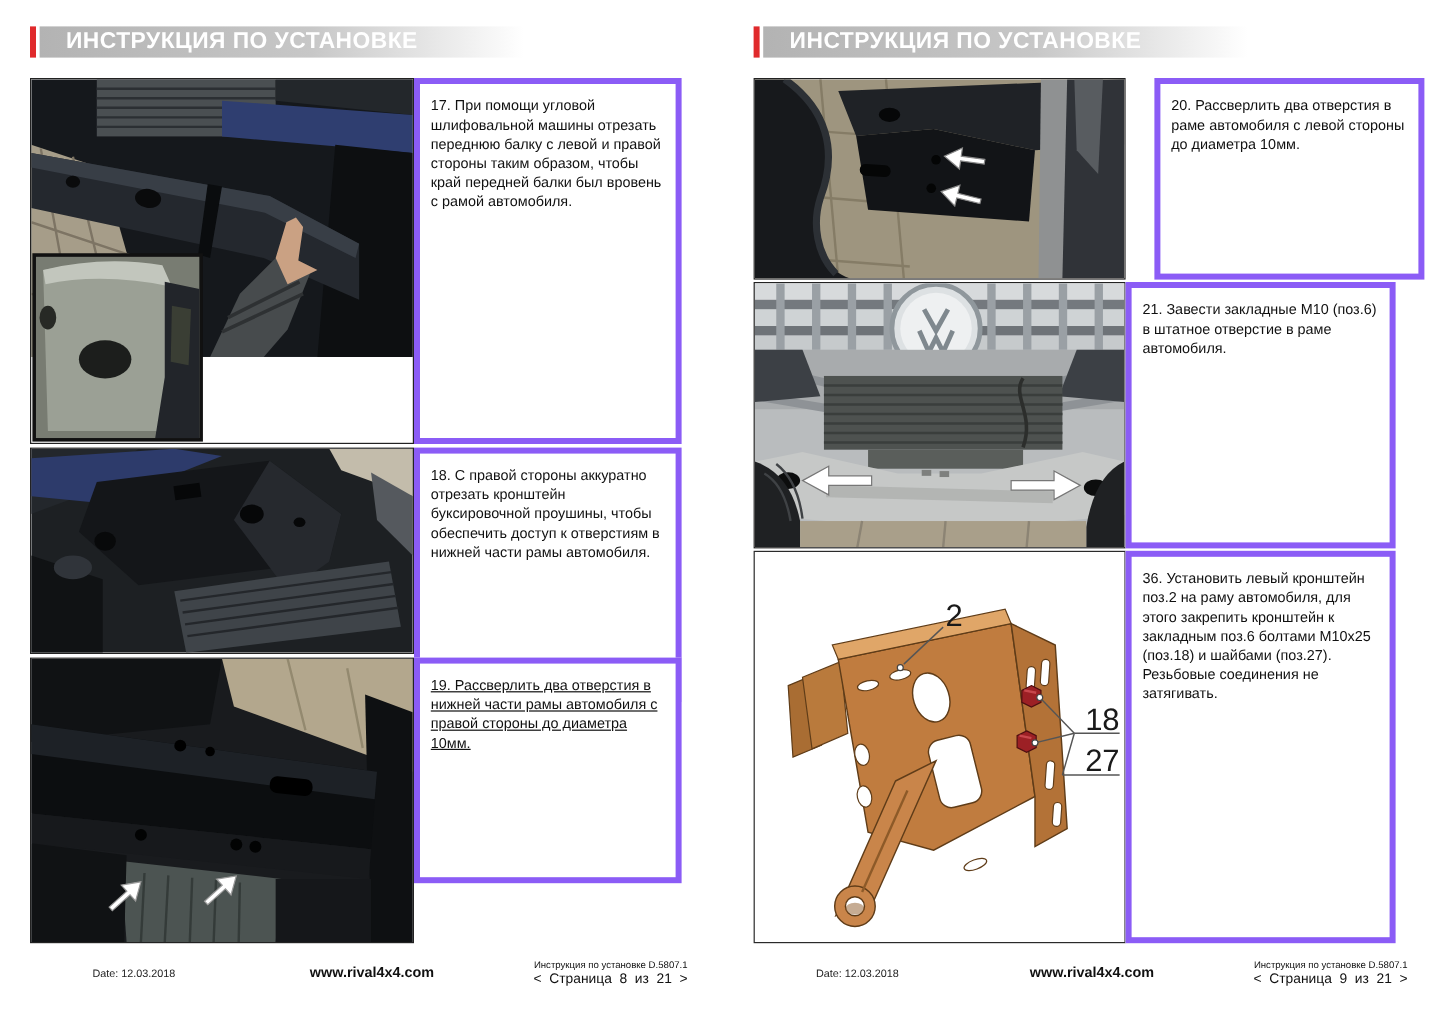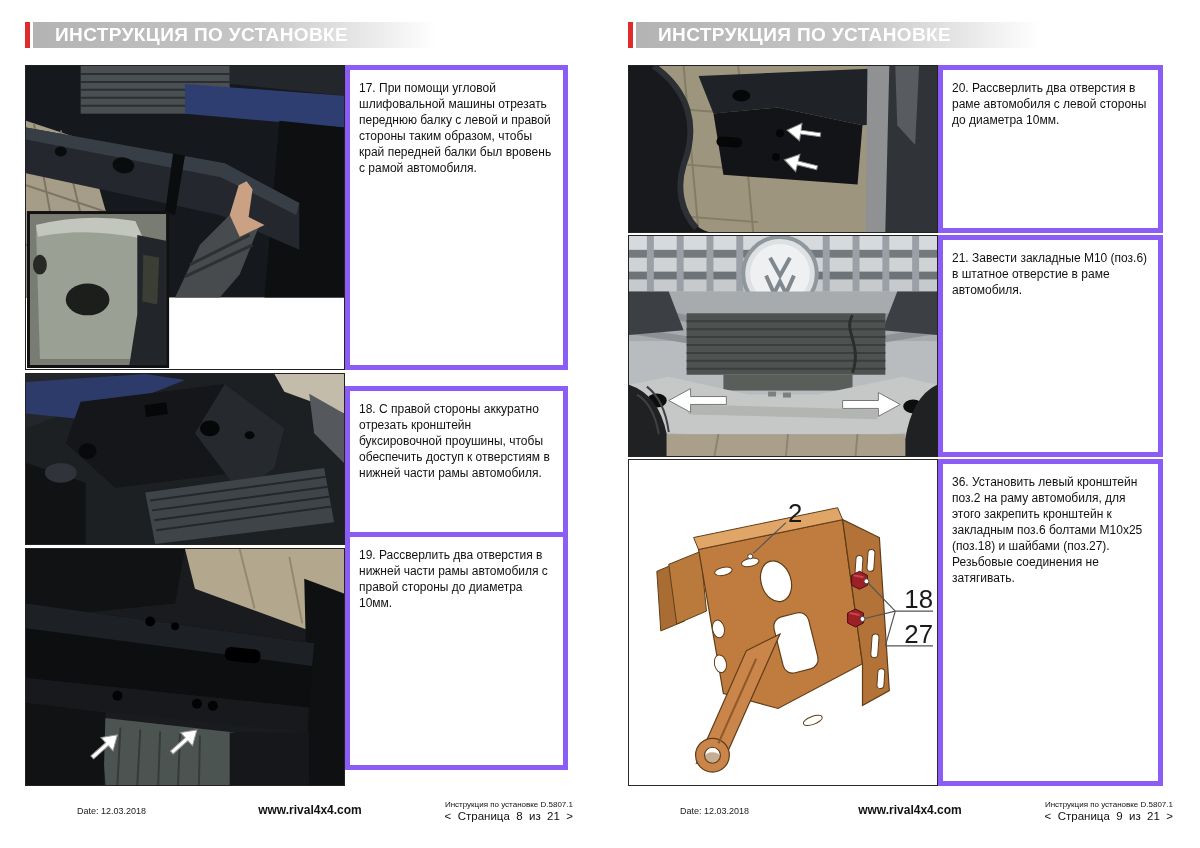--- a/index.html
+++ b/index.html
@@ -90,21 +90,21 @@
     <g stroke="#24272b" stroke-width="2">
       <line x1="125" y1="128" x2="302" y2="104"></line>
         <line x1="127" y1="138" x2="304" y2="114"></line>
       <line x1="129" y1="148" x2="306" y2="124"></line>
         <line x1="131" y1="158" x2="308" y2="134"></line>
     </g>
     <polygon points="0,90 60,110 60,172 0,172" fill="#101214"></polygon>
     <ellipse cx="35" cy="100" rx="16" ry="10" fill="#30343a"></ellipse>
   </svg>
 </div>
-<div class="cell textcell" style="left:345px; top:386px; width:223px; height:212px;">
+<div class="cell textcell" style="left:345px; top:373px; width:223px; height:212px;">
   <span>18. С правой стороны аккуратно отрезать кронштейн  буксировочной проушины, чтобы обеспечить доступ к отверстиям в нижней части рамы автомобиля.</span>
 </div>
 
 <div class="cell photocell" style="left:25px; top:548px; width:320px; height:238px;">
   <svg viewBox="0 0 320 238" preserveAspectRatio="none">
     <rect width="320" height="238" fill="#191b1e"></rect>
     <polygon points="160,0 320,0 320,95 170,40" fill="#b3a78d"></polygon>
     <path d="M215,0 L230,60 M265,8 L278,75" stroke="#93896f" stroke-width="2"></path>
     <polygon points="0,0 160,0 150,55 0,70" fill="#101214"></polygon>
     <polygon points="280,30 320,45 320,238 285,238" fill="#0e1012"></polygon>
@@ -126,21 +126,21 @@
       <line x1="175" y1="188" x2="174" y2="238"></line>
     </g>
     <polygon points="0,155 80,165 78,238 0,238" fill="#101214"></polygon>
     <polygon points="205,185 285,185 285,238 205,238" fill="#15171a"></polygon>
     <g fill="#ffffff" stroke="#9a9a9a" stroke-width="1">
       <path transform="translate(62,205) rotate(-42)" d="M0,5 L20,5 L20,-2 L34,7 L20,16 L20,9 L0,9 Z"></path>
       <path transform="translate(142,200) rotate(-42)" d="M0,5 L20,5 L20,-2 L34,7 L20,16 L20,9 L0,9 Z"></path>
     </g>
   </svg>
 </div>
-<div class="cell textcell" style="left:345px; top:532px; width:223px; height:238px;">
+<div class="cell textcell" style="left:345px; top:548px; width:223px; height:188px;text-decoration:underline;">
   <span>19. Рассверлить два отверстия в нижней части рамы автомобиля с правой стороны до диаметра 10мм.</span>
 </div>
 
 <div class="f-date" style="left:45px; top:806px;">Date: 12.03.2018</div>
 <div class="f-site" style="left:255px; top:803px;">www.rival4x4.com</div>
 <div class="f-right" style="left:398px; top:800px; width:175px;">
   <div class="f-doc">Инструкция по установке D.5807.1</div>
   <div class="f-page">&lt;  Страница  8  из  21  &gt;</div>
 </div>
 
@@ -169,21 +169,21 @@
     <circle cx="148" cy="92" r="4" fill="#040505"></circle>
     <polygon points="240,0 268,0 262,168 238,168" fill="#8f9192"></polygon>
     <polygon points="262,0 310,0 310,168 258,168" fill="#303338"></polygon>
     <polygon points="268,0 292,0 288,80 270,60" fill="#585c60"></polygon>
     <g fill="#ffffff" stroke="#888" stroke-width="1">
       <path transform="translate(160,58) rotate(8)" d="M34,5 L14,5 L14,-2 L0,7 L14,16 L14,9 L34,9 Z"></path>
       <path transform="translate(158,88) rotate(14)" d="M34,5 L14,5 L14,-2 L0,7 L14,16 L14,9 L34,9 Z"></path>
     </g>
   </svg>
 </div>
-<div class="cell textcell" style="left:938px; top:65px; width:225px; height:168px;">
+<div class="cell textcell" style="left:962px; top:65px; width:225px; height:168px;">
   <span>20. Рассверлить два отверстия в раме автомобиля с левой стороны до диаметра 10мм.</span>
 </div>
 
 <div class="cell photocell" style="left:628px; top:235px; width:310px; height:222px;">
   <svg viewBox="0 0 310 222" preserveAspectRatio="none">
     <rect width="310" height="222" fill="#b9bcbe"></rect>
     <rect x="0" y="0" width="310" height="14" fill="#d7dadc"></rect>
     <rect x="0" y="14" width="310" height="8" fill="#74797e"></rect>
     <rect x="0" y="22" width="310" height="14" fill="#cfd3d5"></rect>
     <rect x="0" y="36" width="310" height="8" fill="#6e7378"></rect>

